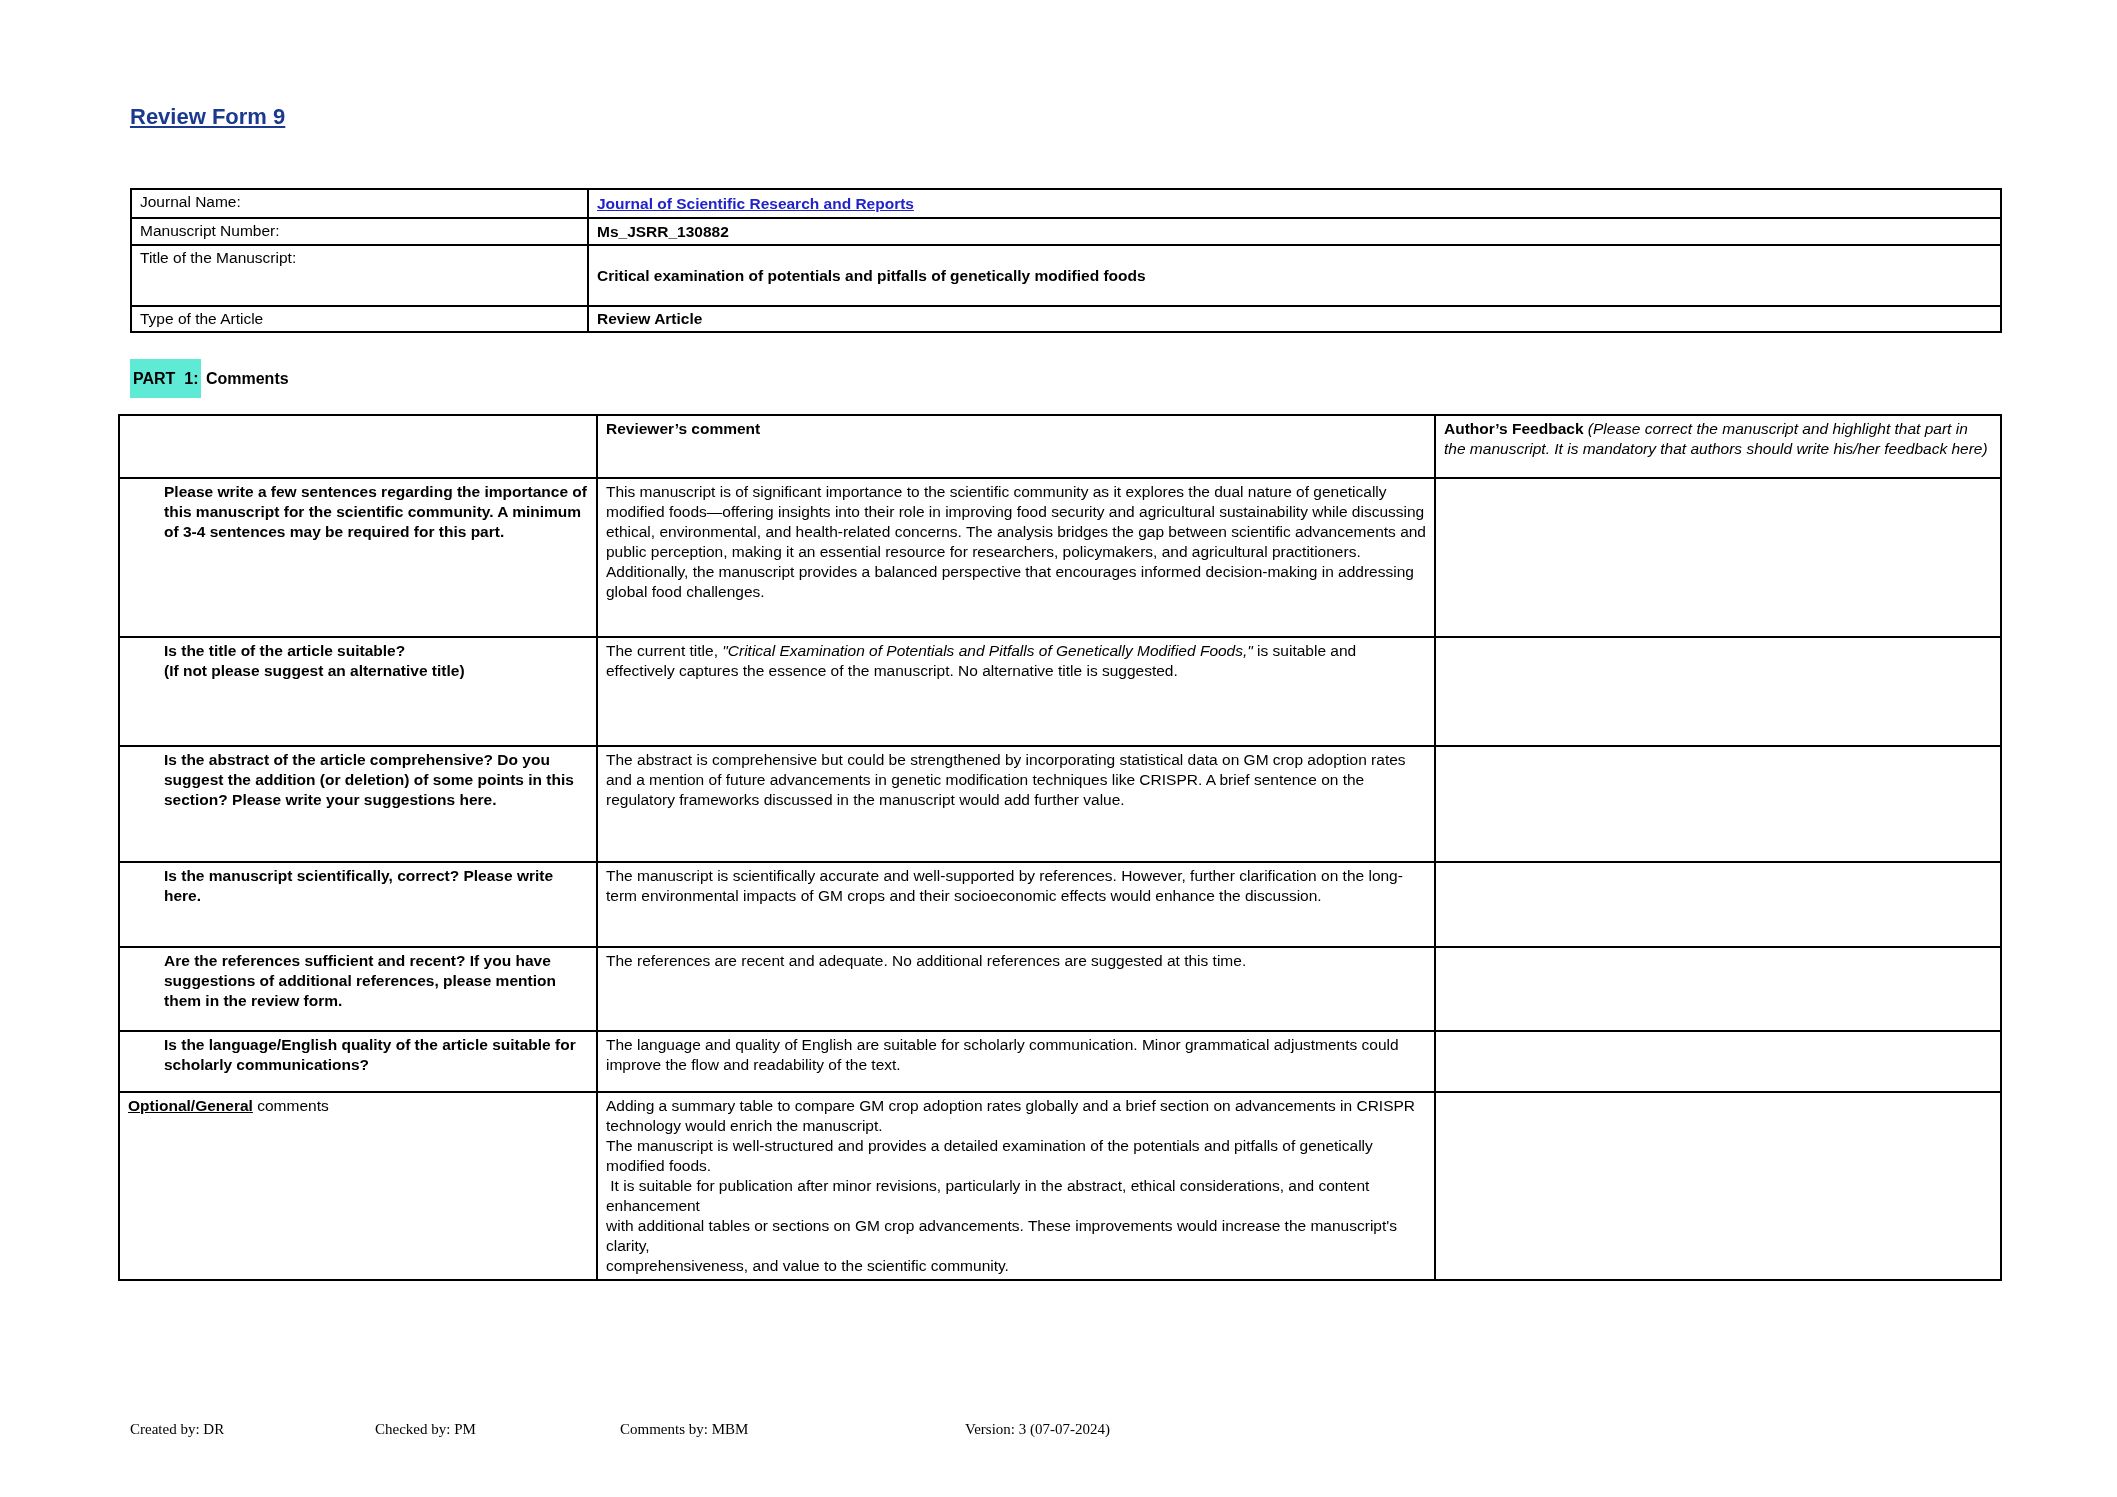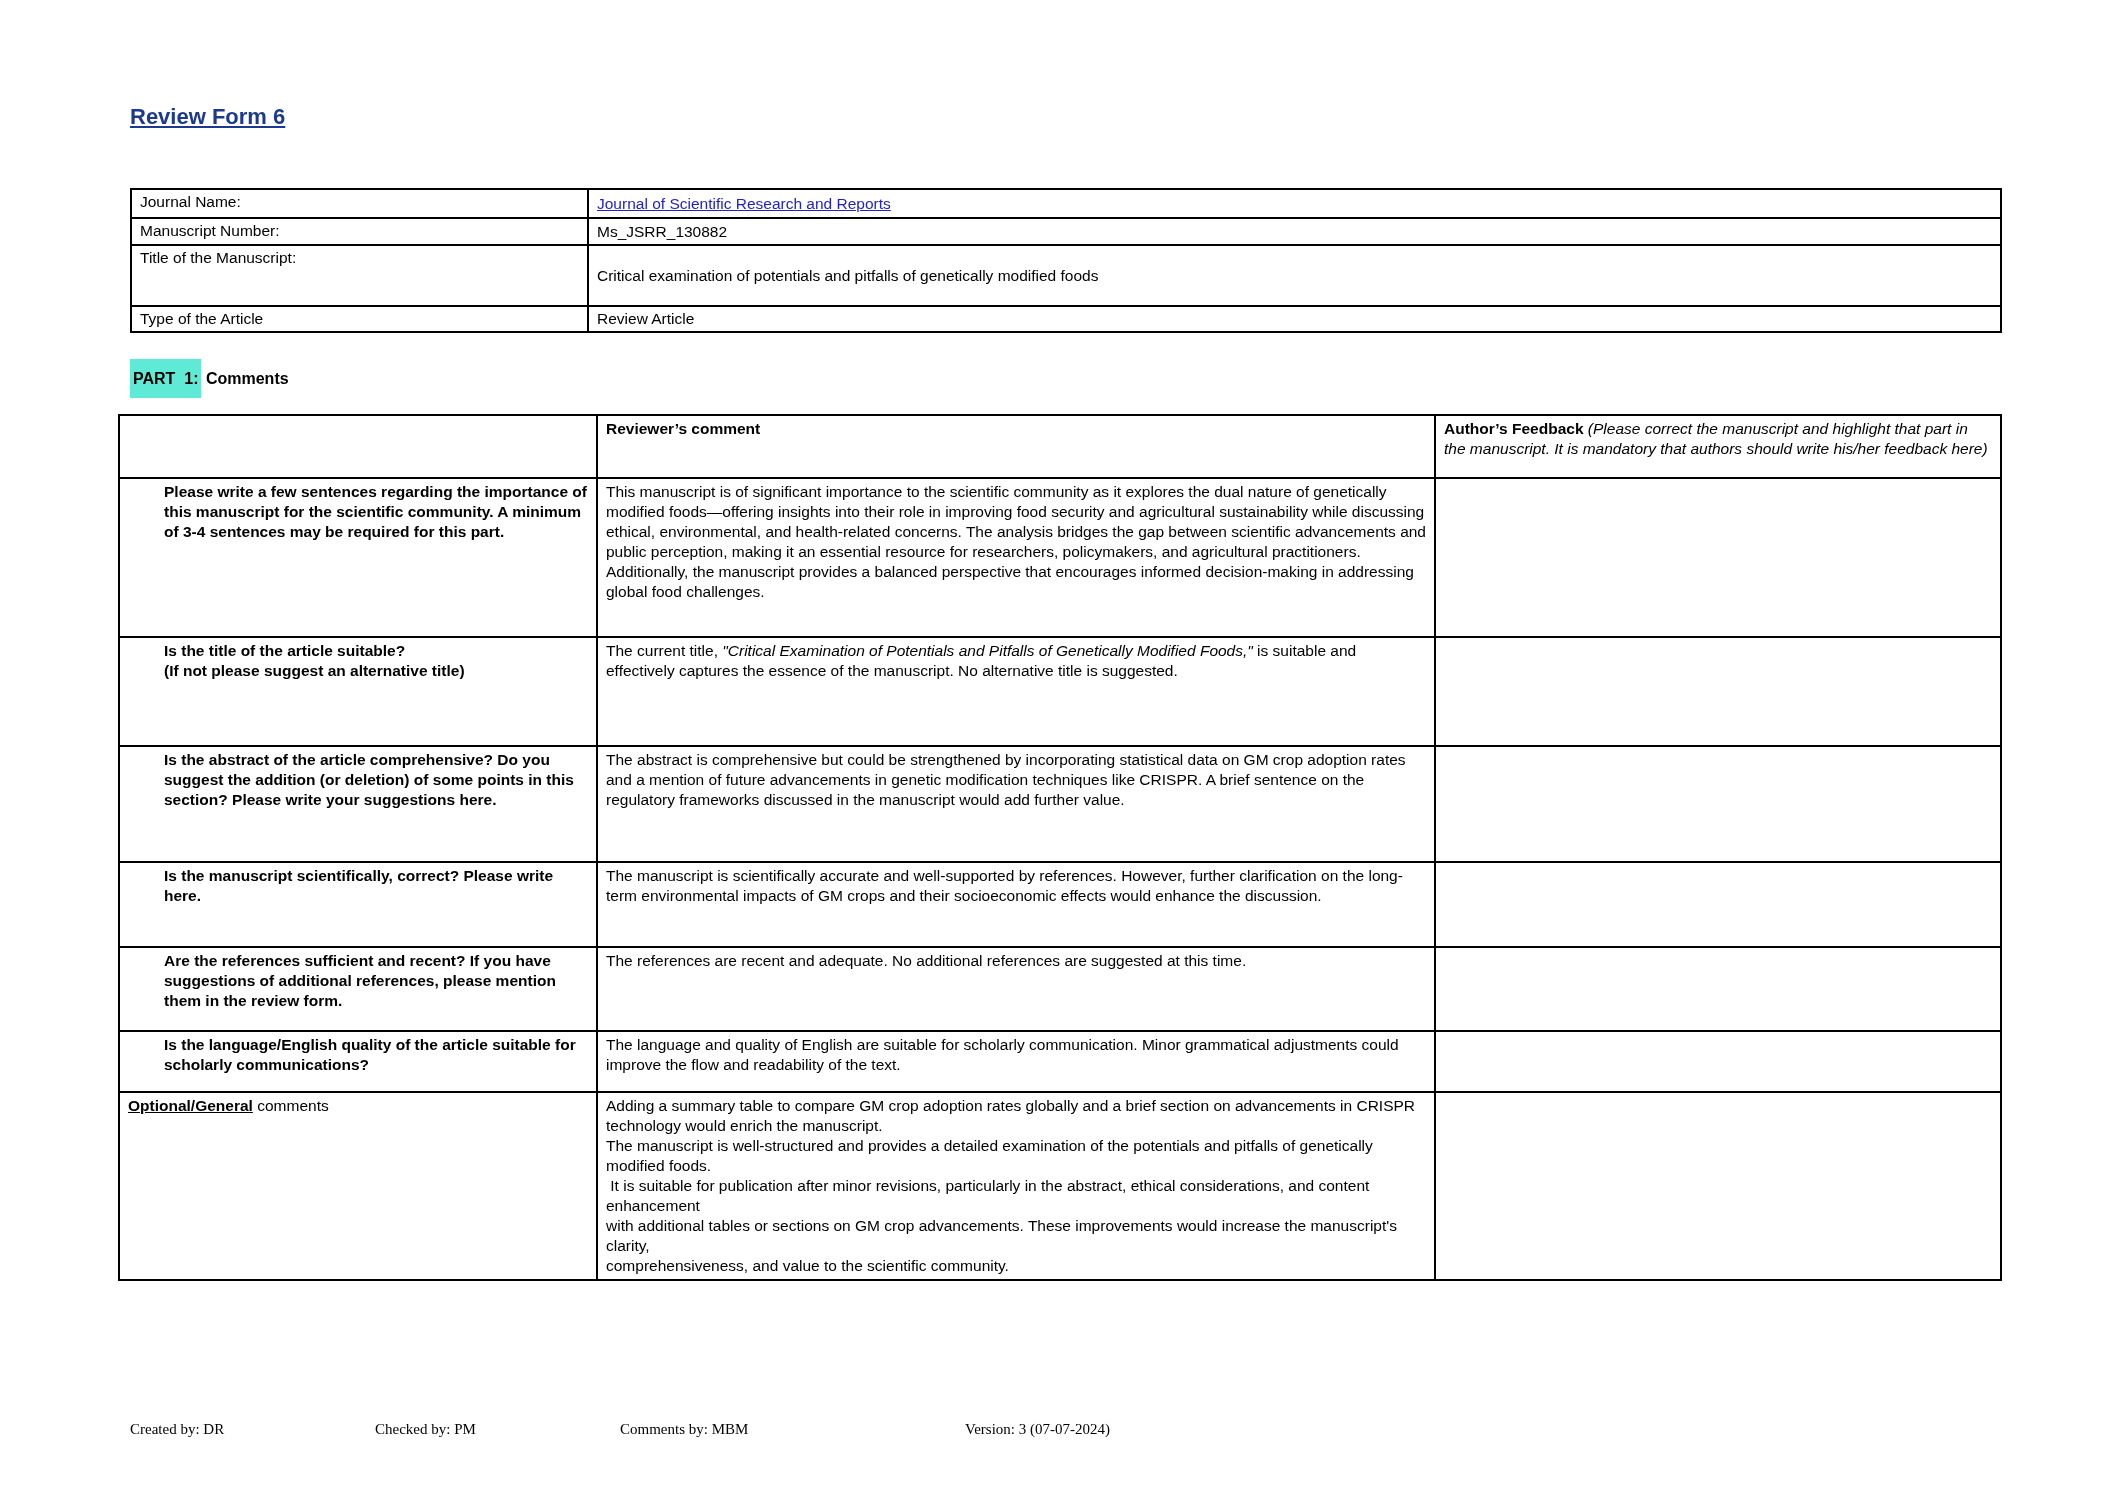--- a/index.html
+++ b/index.html
@@ -23,21 +23,21 @@
     position:absolute;left:130px;top:188px;width:1872px;
     font-size:15.5px;line-height:20px;
   }
   .info-table col.c1{width:457px;}
   .info-table tr:nth-child(1){height:29px;}
   .info-table tr:nth-child(2){height:27px;}
   .info-table tr:nth-child(3){height:61px;}
   .info-table tr:nth-child(4){height:26px;}
   .info-table td{padding:2px 8px;}
   .info-label{vertical-align:top;margin-top:10px;}
-  .info-value{vertical-align:middle;font-weight:normal;}
+  .info-value{vertical-align:middle;font-weight:bold;}
   .val-link{color:#2222CC;text-decoration:underline;cursor:pointer;}
   
   .part1{
     position:absolute;left:130px;top:370px;
     font-size:16px;font-weight:bold;
   }
   .part1 .badge{background:#5eead4;padding:11px 3px;white-space:pre;}
   
   .comments-table{
     position:absolute;left:118px;top:414px;width:1884px;
@@ -72,21 +72,21 @@
   }
   .footer span{position:absolute;white-space:nowrap;}
   .footer .f1{left:130px;}
   .footer .f2{left:375px;}
   .footer .f3{left:620px;}
   .footer .f4{left:965px;}
 </style>
 </head>
 <body>
 
-<div class="page-title">Review Form 6</div>
+<div class="page-title">Review Form 9</div>
 
 <table class="info-table">
   <colgroup>
       <col class="c1">
       <col>
     </colgroup>
   <tbody id="journal-body">
       <tr>
         <td class="info-label">Journal Name:</td>
         <td class="info-value val-link">Journal of Scientific Research and Reports</td>

